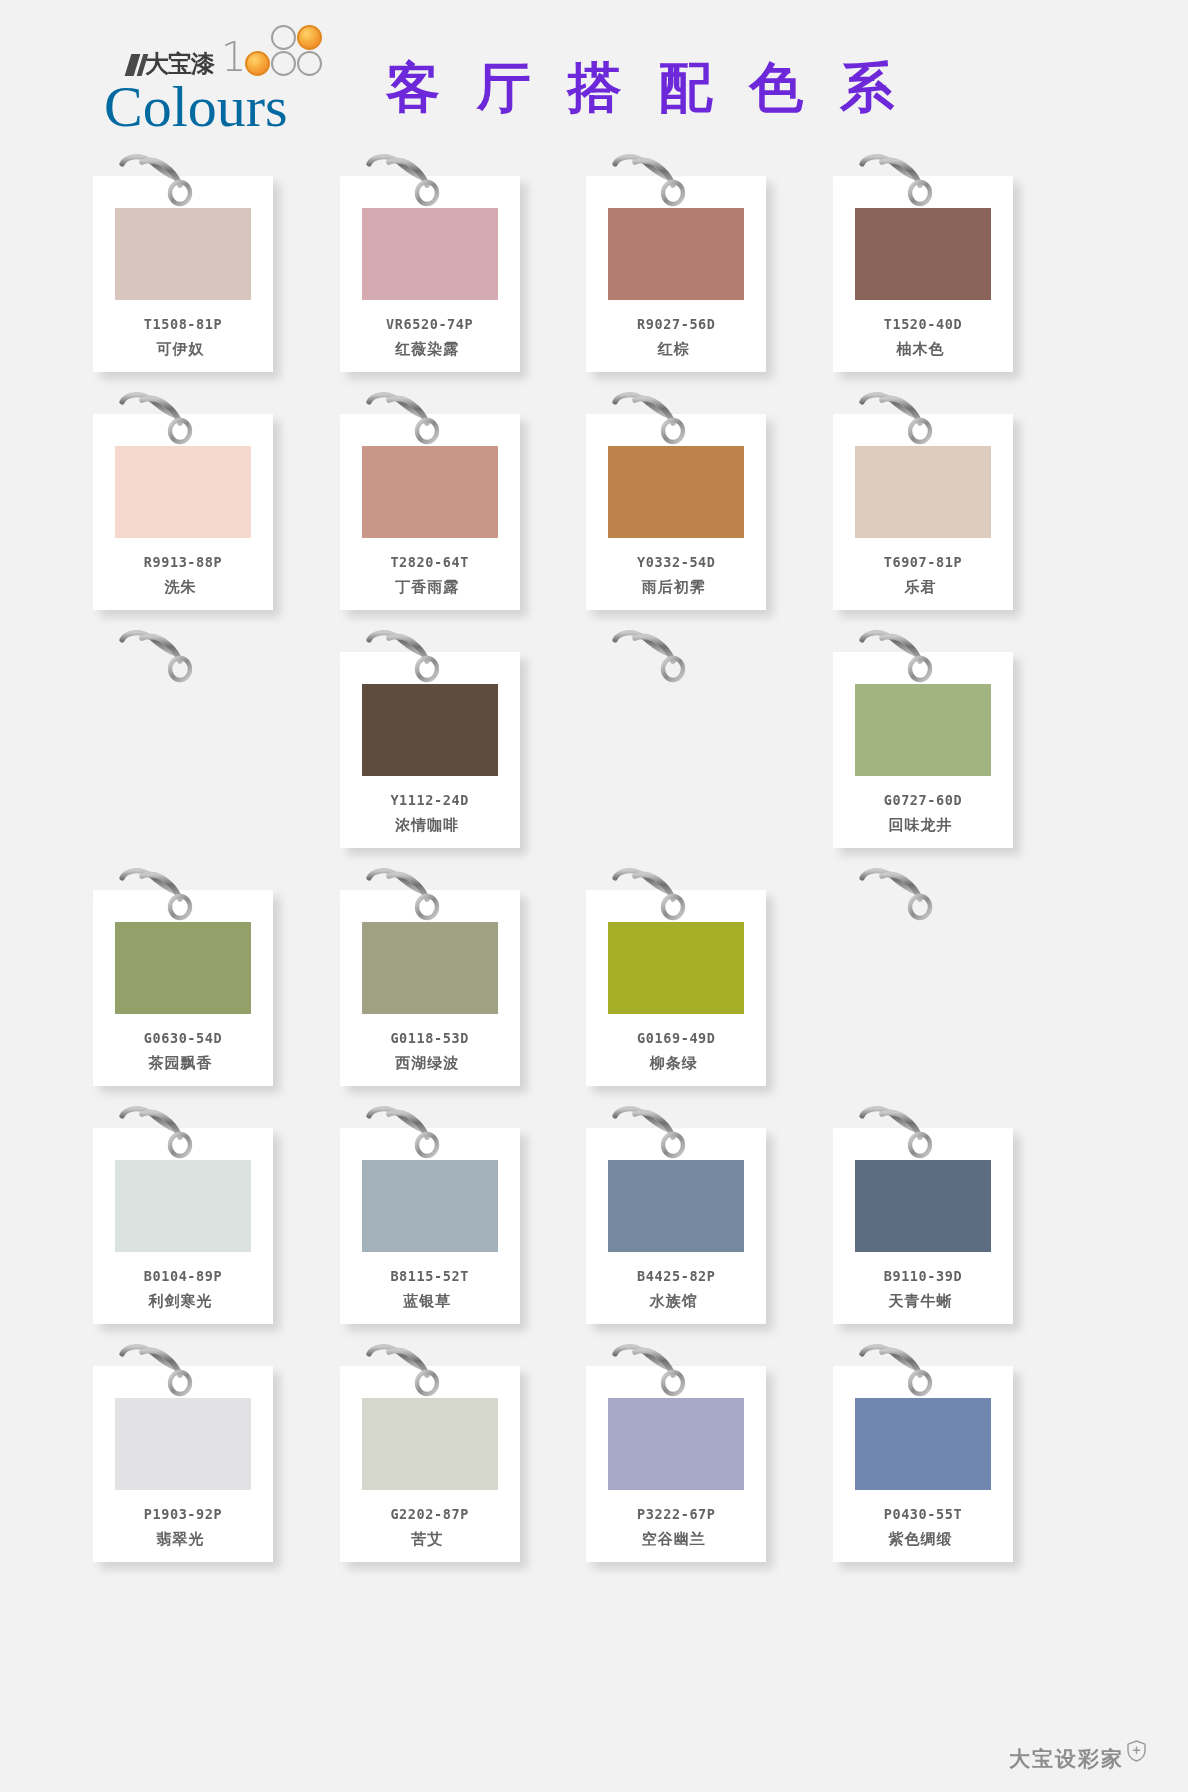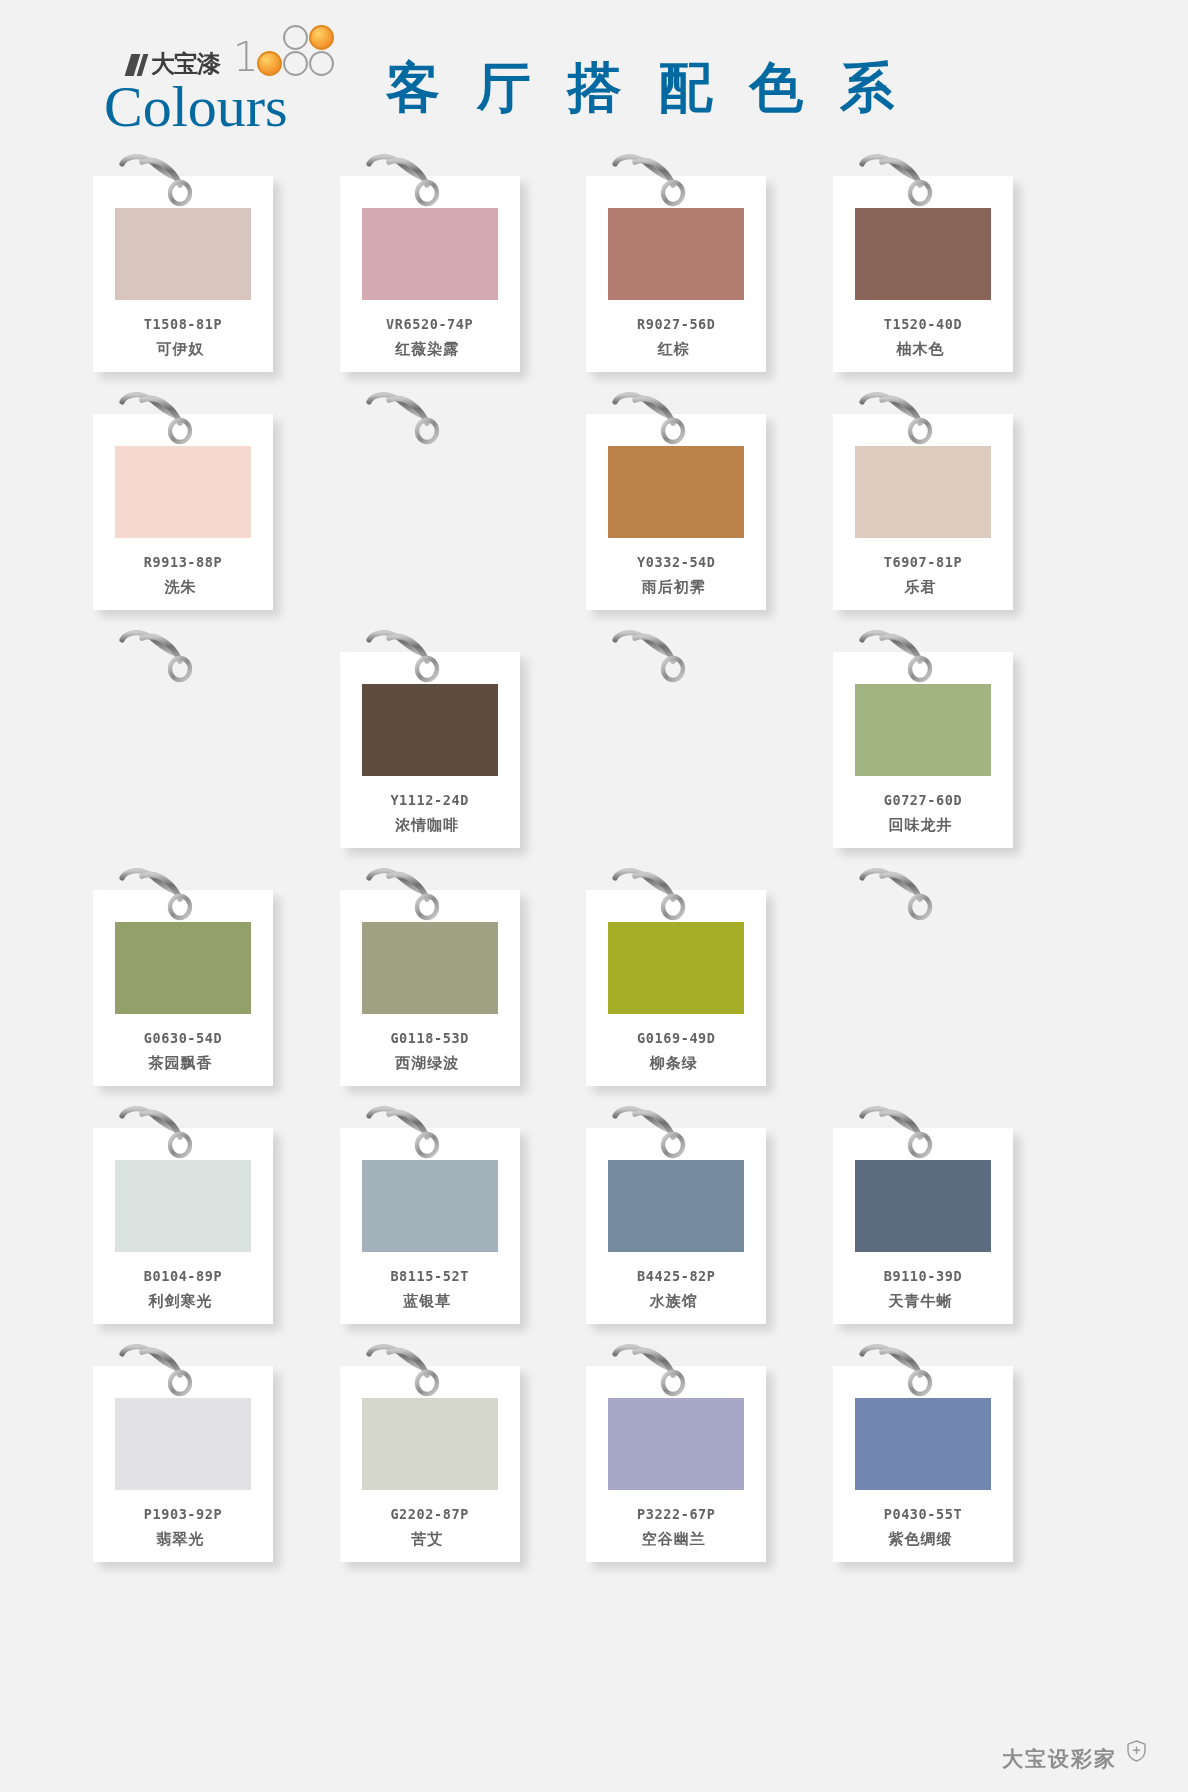--- a/index.html
+++ b/index.html
@@ -24,21 +24,20 @@
     left: 104px;
     top: 30px;
     width: 240px;
     height: 110px;
   }
 
   .brand-top {
     display: flex;
     align-items: flex-end;
     height: 46px;
-    gap: 6px;
     padding-left: 24px;
   }
 
   .brand-mark {
     display: flex;
     align-items: center;
     gap: 3px;
   }
 
   .brand-slash {
@@ -100,21 +99,21 @@
     margin-top: 2px;
   }
 
   .page-title {
     position: absolute;
     left: 386px;
     top: 52px;
     font-family: "DejaVu Sans", sans-serif;
     font-size: 54px;
     font-weight: 700;
-    color: #0369a1;
+    color: #6d28d9;
     letter-spacing: 9px;
     white-space: nowrap;
   }
 
   
   .grid {
     position: absolute;
     left: 88px;
     top: 150px;
     width: 966px;
@@ -187,21 +186,21 @@
     letter-spacing: 1px;
   }
 
   
   .footer {
     position: absolute;
     right: 42px;
     bottom: 22px;
     display: flex;
     align-items: flex-start;
-    gap: 10px;
+    gap: 3px;
   }
 
   .footer-text {
     font-family: "DejaVu Sans", sans-serif;
     font-size: 21px;
     font-weight: 700;
     color: #8d8d8d;
     letter-spacing: 2px;
     line-height: 1;
   }
@@ -377,20 +376,25 @@
     <linearGradient id="ringG" x1="0" y1="0" x2="1" y2="1">
       <stop offset="0%" stop-color="#d9d9d9"></stop>
       <stop offset="50%" stop-color="#8a8a8a"></stop>
       <stop offset="100%" stop-color="#cfcfcf"></stop>
     </linearGradient>
   </defs>
   <path d="M4 14 C8 6 22 4 32 11 C40 17 47 24 56 27" fill="none" stroke="url(#wireG)" stroke-width="5.2" stroke-linecap="round"></path>
   <path d="M24 12 C34 8 44 12 52 20 C57 25 60 30 62 35" fill="none" stroke="url(#wireG)" stroke-width="5.6" stroke-linecap="round"></path>
   <ellipse cx="62" cy="43" rx="10" ry="11" fill="none" stroke="url(#ringG)" stroke-width="4.4"></ellipse>
 </svg></div>
+      <div class="card">
+        <div class="swatch" style="background:#c99788"></div>
+        <div class="code">T2820-64T</div>
+        <div class="cname">丁香雨露</div>
+      </div>
     </div>
     <div class="cell">
       <div class="hook">
 <svg viewBox="0 0 110 62" width="110" height="62">
   <defs>
     <linearGradient id="wireG" x1="0" y1="0" x2="0" y2="1">
       <stop offset="0%" stop-color="#c9c9c9"></stop>
       <stop offset="42%" stop-color="#6f6f6f"></stop>
       <stop offset="100%" stop-color="#b5b5b5"></stop>
     </linearGradient>

